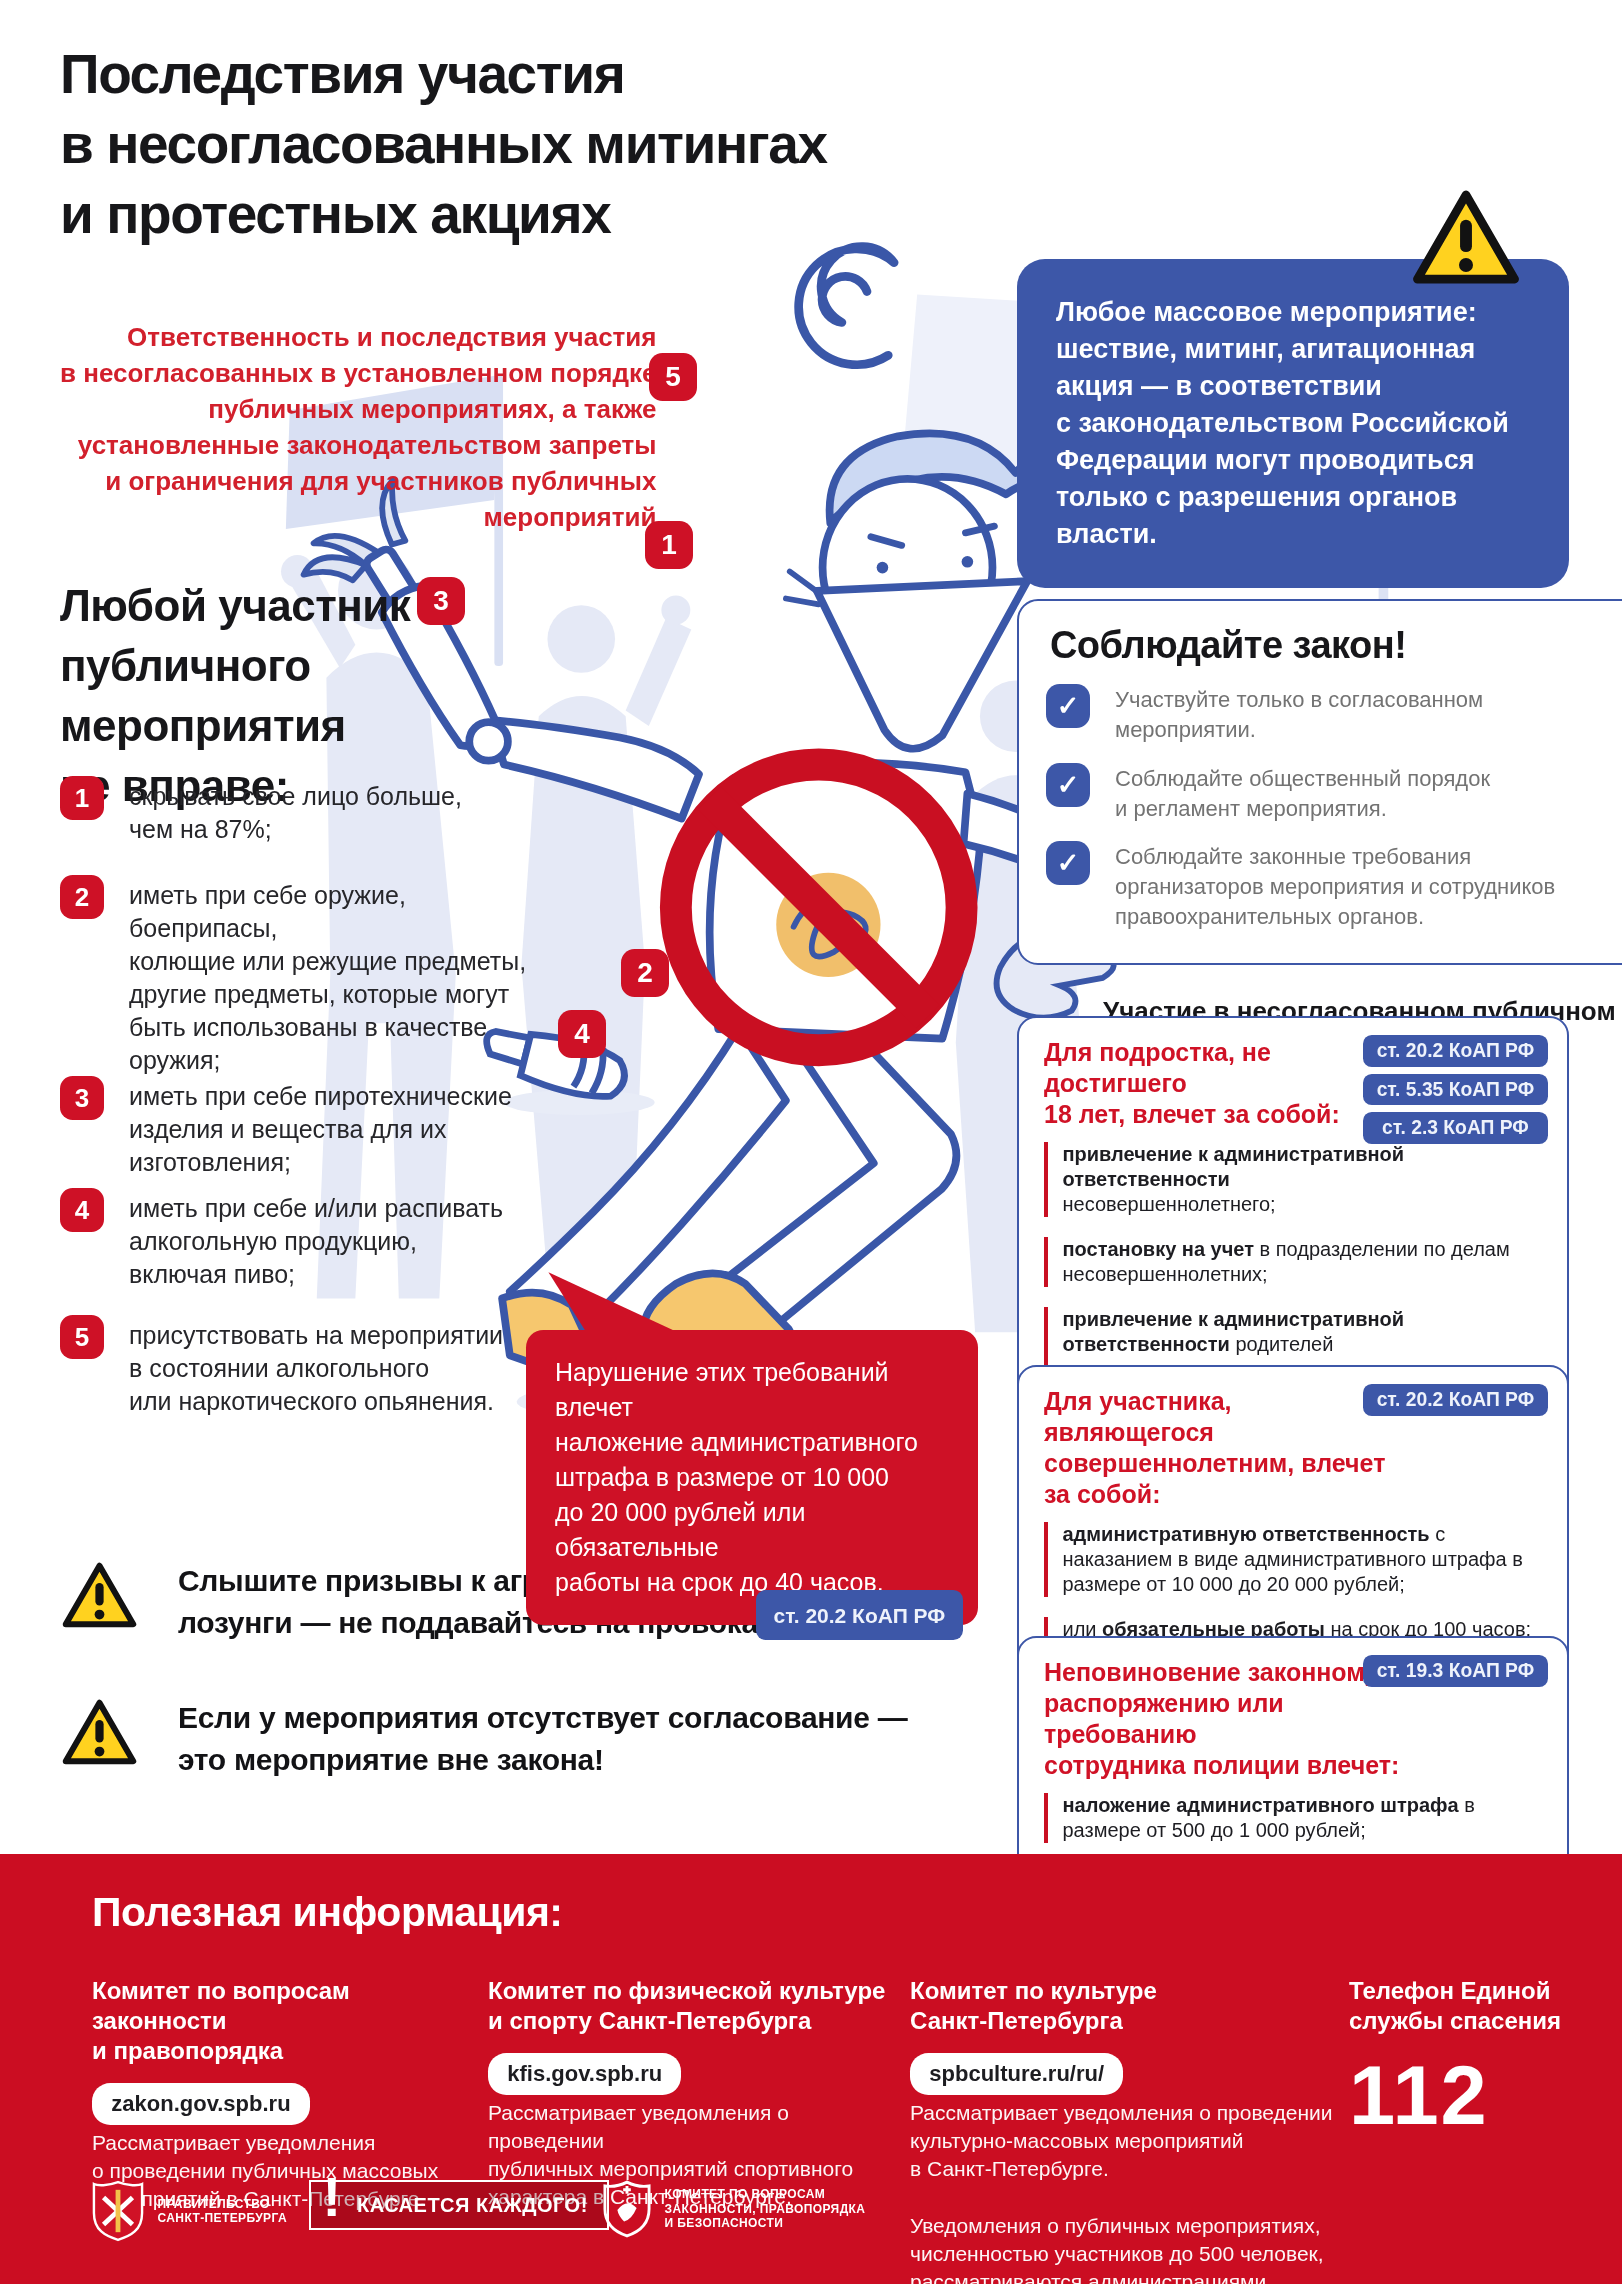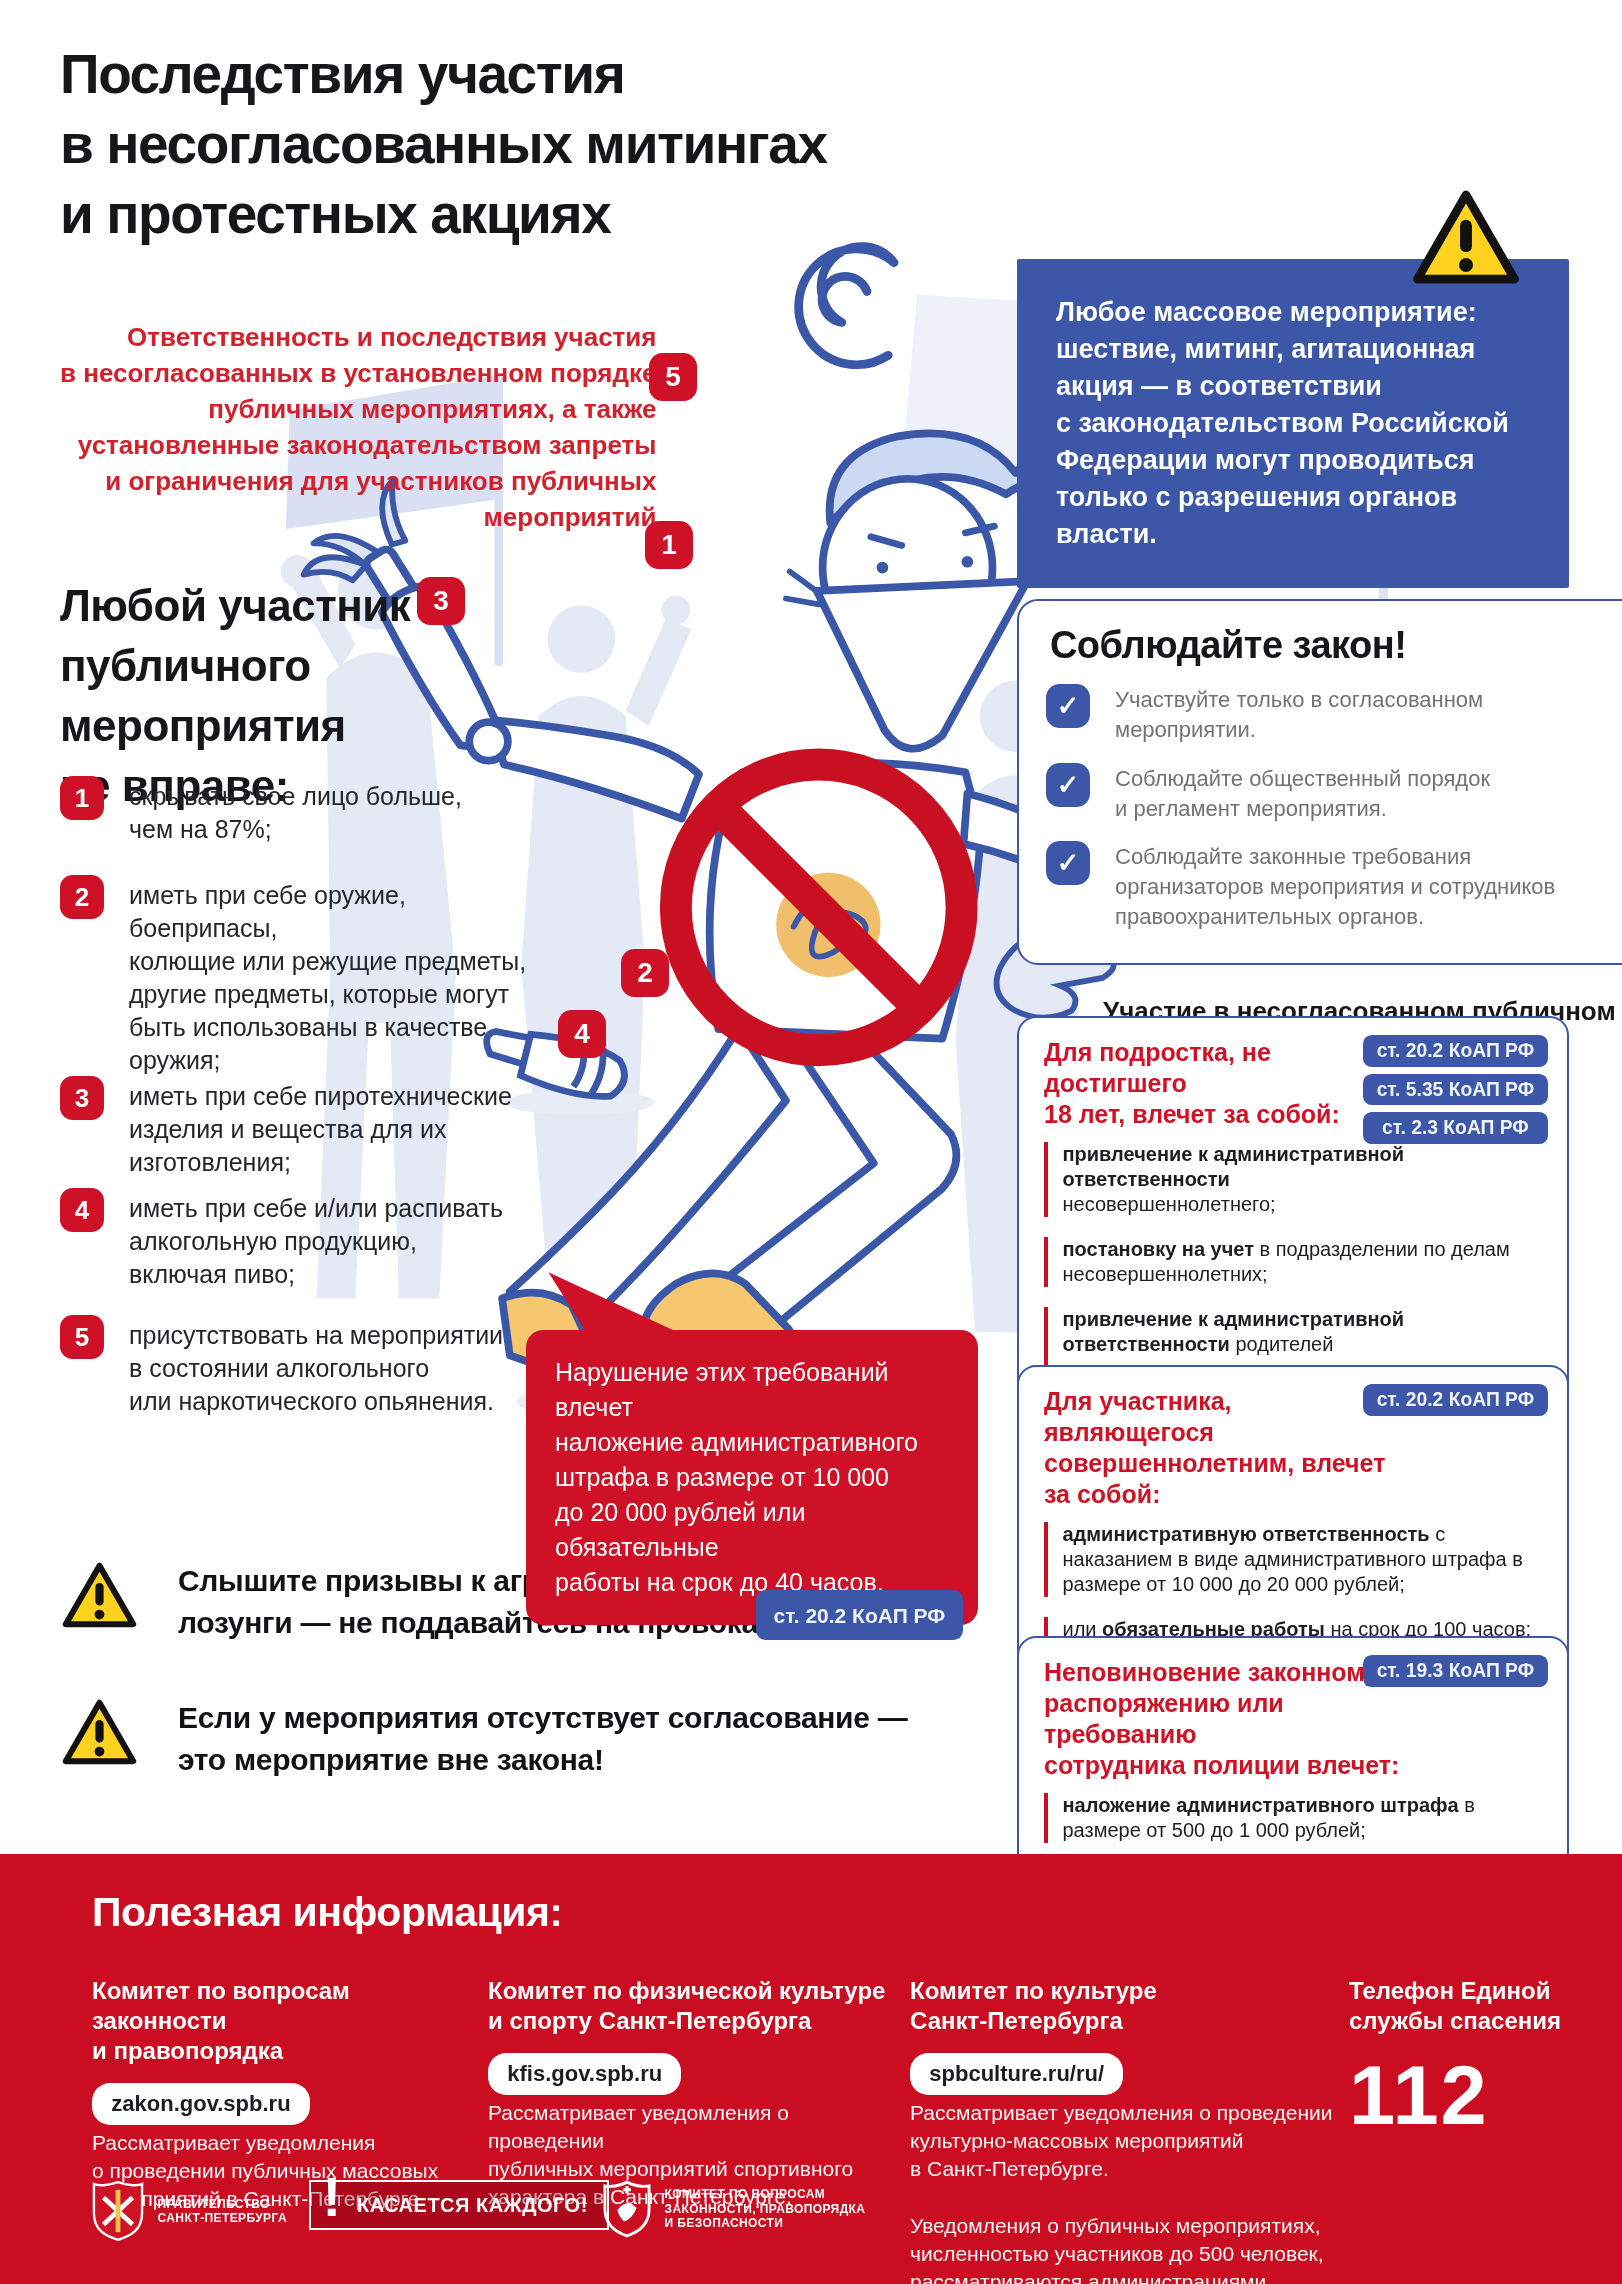--- a/index.html
+++ b/index.html
@@ -20,21 +20,21 @@
 
   
   .title{left:60px;top:39px;font-size:55px;line-height:70px;font-weight:800;color:var(--ink);letter-spacing:-1.4px;}
   .intro{left:60px;top:319px;font-size:26px;line-height:36px;font-weight:700;color:#d2202c;text-align:right;}
   .p-heading{left:60px;top:560px;font-size:44px;line-height:60px;font-weight:800;color:var(--ink);letter-spacing:-0.5px;margin-top:16px;}
   .p-item{left:60px;width:483px;display:flex;gap:25px;}
   .p-num{width:44px;height:44px;border-radius:12.6px;background:var(--red);color:#fff;font-size:26px;font-weight:800;display:flex;align-items:center;justify-content:center;flex:none;}
   .p-text{font-size:25px;line-height:33px;color:#26262a;padding-top:3.9px;}
 
   
-  .notice{left:1017px;top:259px;width:552px;background:var(--blue);border-radius:2px;
+  .notice{left:1017px;top:259px;width:552px;background:var(--blue);border-radius:28px;
     padding:35px 39px;box-sizing:border-box;color:#fff;font-size:27px;line-height:37px;font-weight:600;z-index:1;}
   .law-box{left:1017px;top:599px;width:628px;border:2.9px solid var(--blue);border-radius:21px;background:#fff;
     padding:21px 27px 13.5px;box-sizing:border-box;z-index:1;}
   .law-title{font-size:38px;font-weight:800;color:var(--ink);margin:1.9px 0 17.4px 3.9px;letter-spacing:-0.5px;}
   .law-item{display:flex;gap:25px;margin-bottom:17.4px;}
   .law-check{width:44px;height:44px;border-radius:13.5px;background:var(--blue);color:#fff;display:flex;align-items:center;justify-content:center;font-size:27px;font-weight:900;flex:none;}
   .law-text{font-size:22px;line-height:30px;color:#737373;padding-top:1px;}
   .section-header{left:1103px;top:995px;font-size:26px;line-height:33px;font-weight:800;color:var(--ink);z-index:1;}
 
   .info-box{left:1017px;width:552px;border:2.9px solid var(--blue);border-radius:19.3px;background:#fff;

